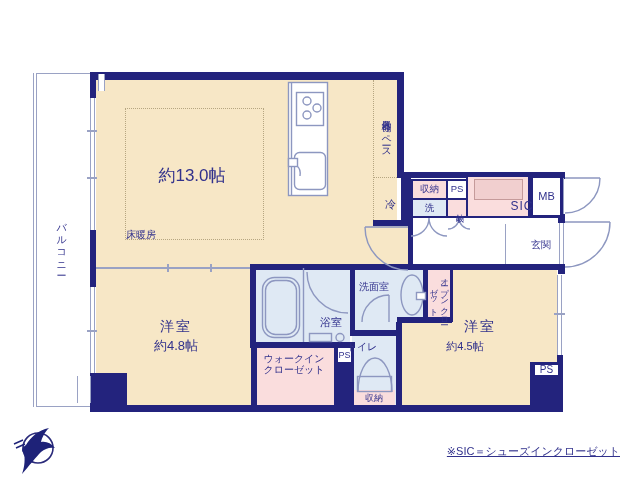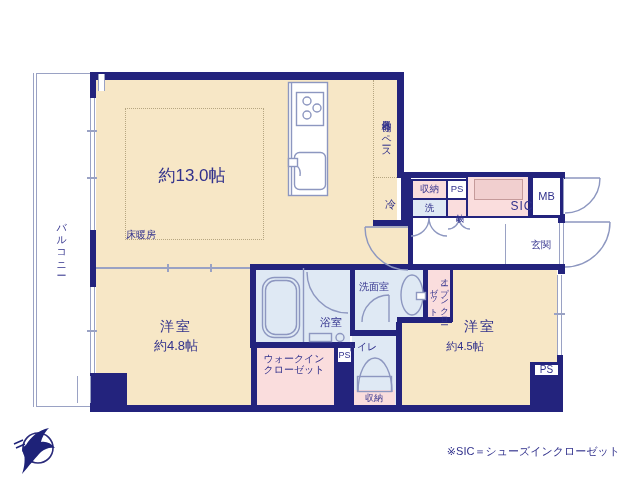--- a/index.html
+++ b/index.html
@@ -168,15 +168,15 @@
   <div class="lbl" style="left:252px;top:350px;width:84px;height:28px;font-size:10px;">ウォークイン
 クローゼット</div>
   <div class="lbl" style="left:146px;top:318px;width:60px;height:17px;font-size:14px;letter-spacing:2px;">洋室</div>
   <div class="lbl" style="left:143px;top:338px;width:66px;height:16px;font-size:13px;">約4.8帖</div>
   <div class="lbl" style="left:450px;top:318px;width:60px;height:17px;font-size:14px;letter-spacing:2px;">洋室</div>
   <div class="lbl" style="left:432px;top:338px;width:66px;height:16px;font-size:11px;">約4.5帖</div>
   <div class="lbl" style="left:533px;top:363px;width:27px;height:14px;font-size:10px;">PS</div>
   <div class="lbl" style="left:336px;top:348px;width:17px;height:15px;font-size:9px;">PS</div>
   <div class="lbl vtext" style="left:52px;top:213px;width:15px;height:62px;font-size:10px;letter-spacing:2px;">バルコニー</div>
 
-  <div class="lbl" style="left:420px;top:444px;width:200px;height:15px;font-size:11px;justify-content:flex-end;text-align:right;">※SIC＝シューズインクローゼット</div>
+  <div class="lbl" style="left:420px;top:444px;width:200px;height:15px;font-size:11px;justify-content:flex-end;text-align:right;text-decoration:underline;">※SIC＝シューズインクローゼット</div>
 
 </div>
 
 </body></html>

